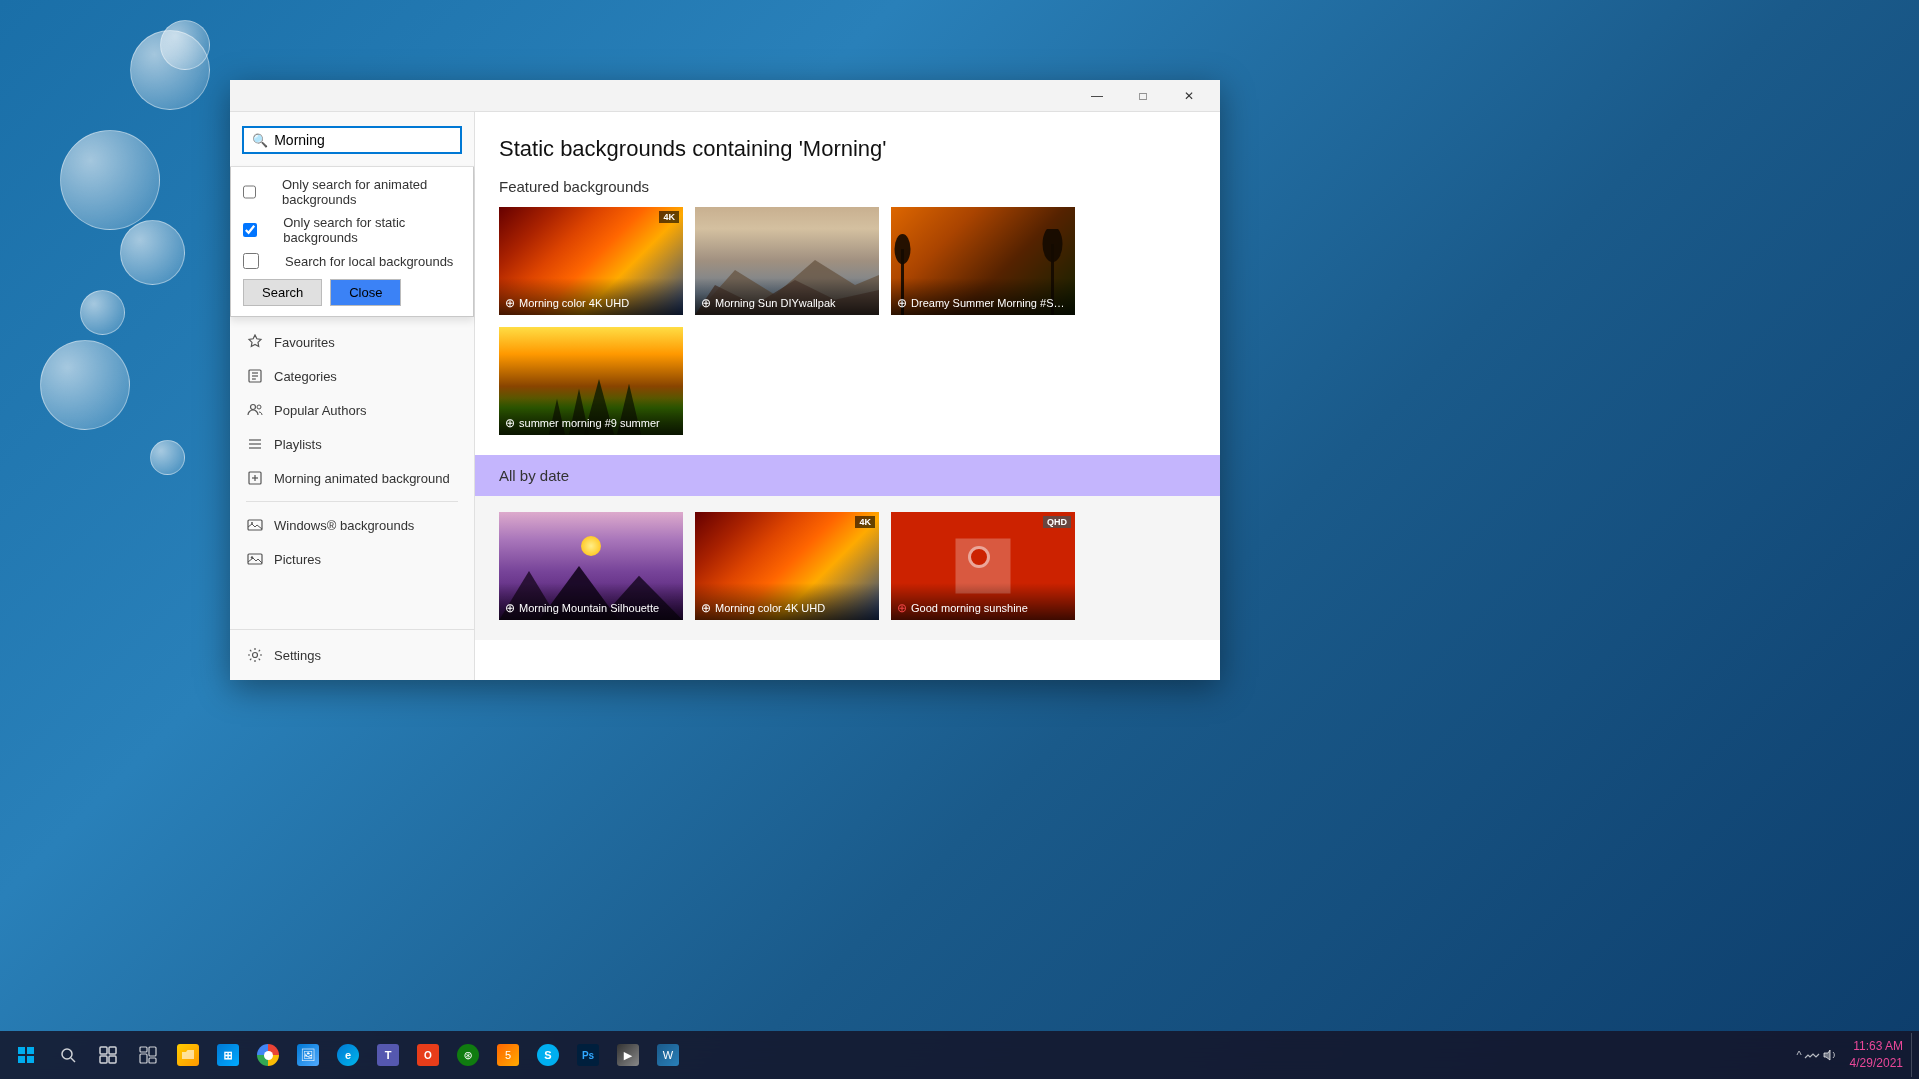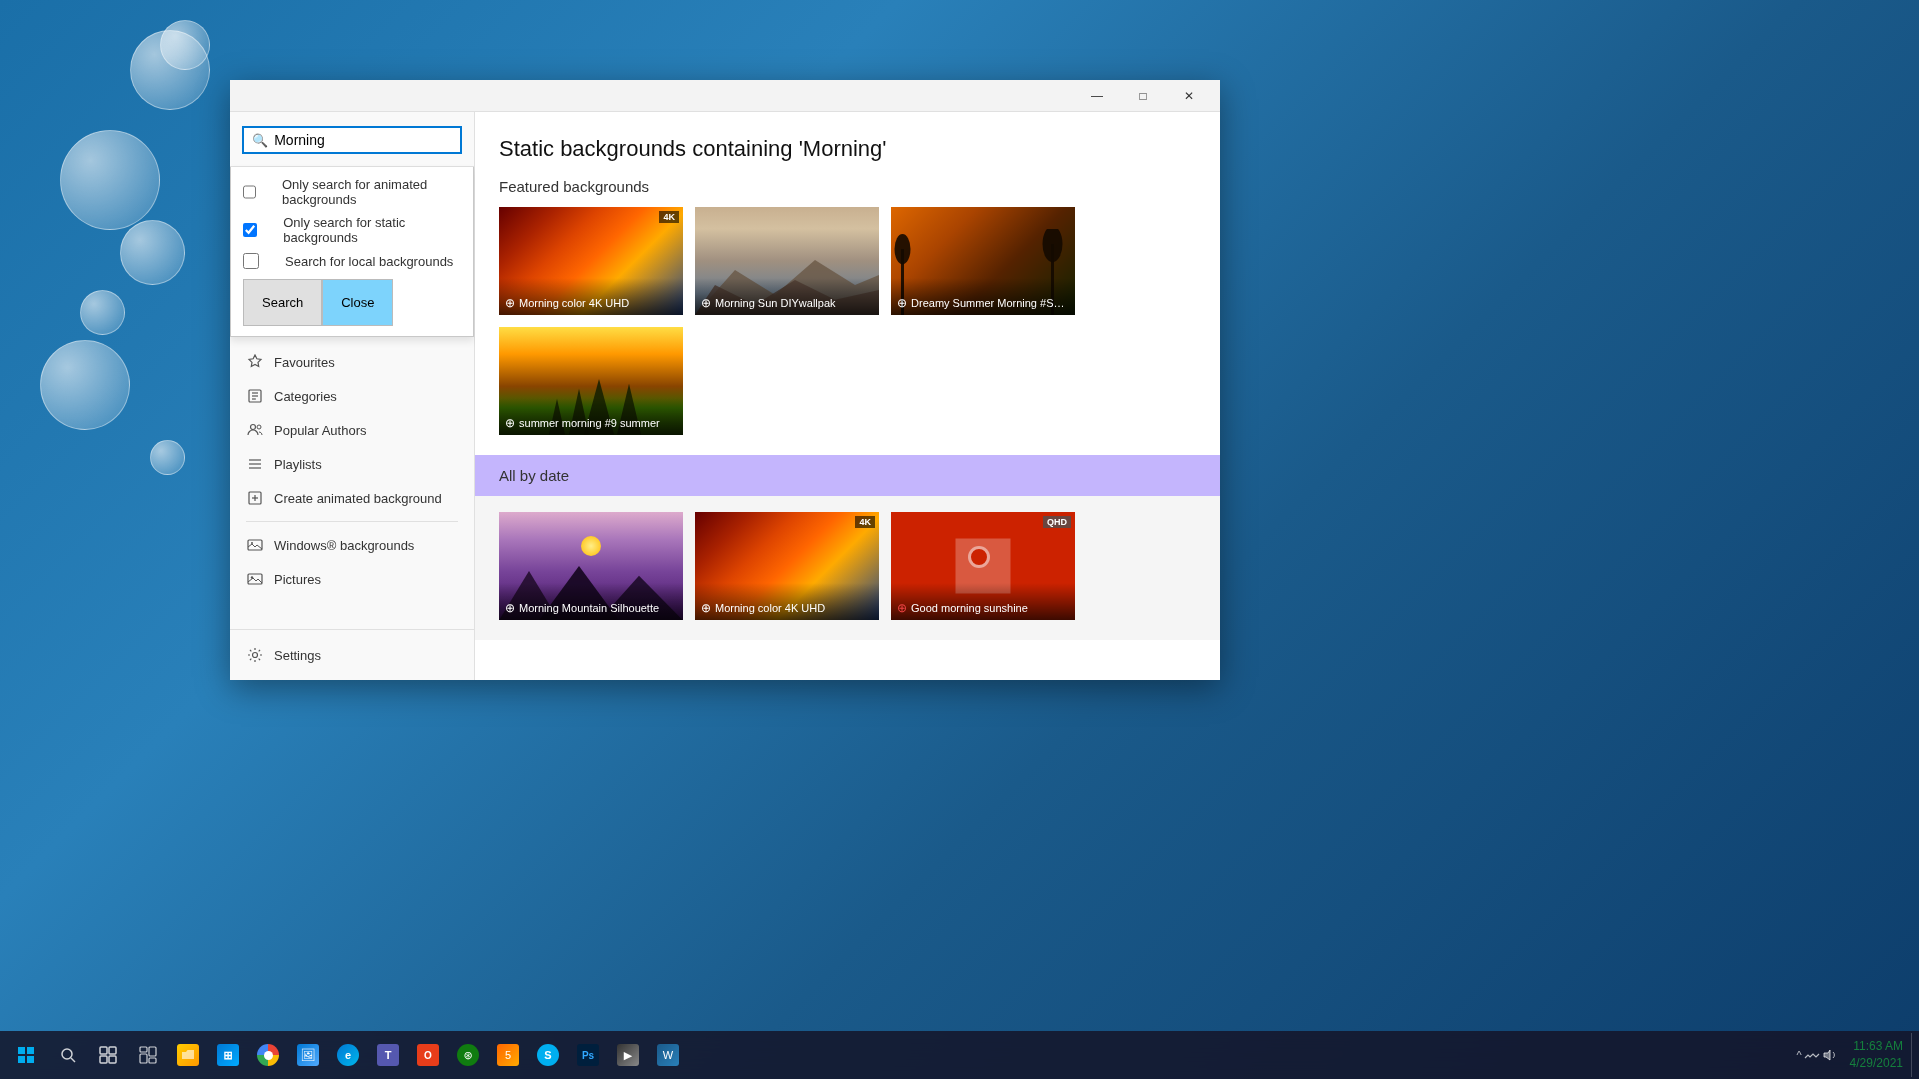--- a/index.html
+++ b/index.html
@@ -117,34 +117,34 @@
       color: #333;
       gap: 26px;
     }
     .checkbox-item input[type="checkbox"] {
       width: 16px;
       height: 16px;
       cursor: pointer;
     }
     .search-actions {
       display: flex;
-      gap: 0;
+      gap: 8px;
       margin-top: 10px;
     }
     .btn-search {
       padding: 5px 18px;
       background: #e0e0e0;
       border: 1px solid #bbb;
       cursor: pointer;
       font-size: 13px;
       font-family: 'Segoe UI', sans-serif;
     }
     .btn-close-search {
-      padding: 15px 18px;
-      background: #7dd3fc;
+      padding: 5px 18px;
+      background: #3b82f6;
       border: 1px solid #bbb;
       cursor: pointer;
       font-size: 13px;
       font-family: 'Segoe UI', sans-serif;
     }
 
     
     .nav-section {
       padding: 8px 0;
       flex: 1;
@@ -295,21 +295,21 @@
       width: 40px;
       height: 44px;
       display: flex;
       align-items: center;
       justify-content: center;
       cursor: pointer;
       flex-shrink: 0;
     }
     .taskbar-spacer { flex: 1; }
     .taskbar-clock {
-      color: #15803d;
+      color: #ec4899;
       font-size: 12px;
       text-align: right;
       padding: 0 8px;
       line-height: 1.4;
     }
     .taskbar-system {
       display: flex;
       align-items: center;
       gap: 2px;
       padding: 0 4px;
@@ -409,21 +409,21 @@
           <span>Playlists</span>
         </div>
         <div class="nav-item">
           <span class="nav-icon">
             <svg width="16" height="16" viewBox="0 0 16 16" fill="none">
               <rect x="2" y="2" width="12" height="12" rx="1" stroke="#555" stroke-width="1.2"></rect>
               <line x1="8" y1="5" x2="8" y2="11" stroke="#555" stroke-width="1.2"></line>
               <line x1="5" y1="8" x2="11" y2="8" stroke="#555" stroke-width="1.2"></line>
             </svg>
           </span>
-          <span>Create animated background</span>
+          <span>Morning animated background</span>
         </div>
 
         <div class="nav-divider"></div>
 
         <div class="nav-item">
           <span class="nav-icon">
             <svg width="16" height="16" viewBox="0 0 16 16" fill="none">
               <rect x="1" y="3" width="14" height="10" rx="1" stroke="#555" stroke-width="1.2"></rect>
               <path d="M1 10l4-3 3 3 2-2 5 4" stroke="#555" stroke-width="1" fill="none"></path>
               <circle cx="5" cy="6" r="1" fill="#555"></circle>

